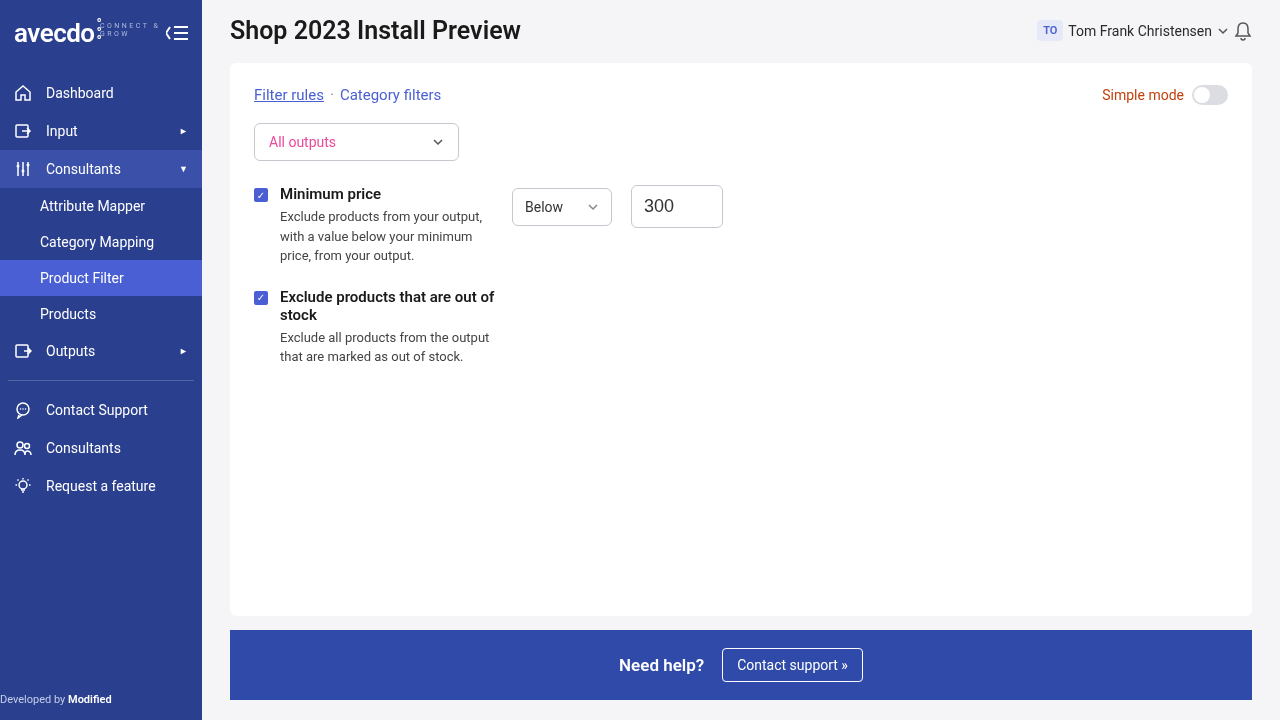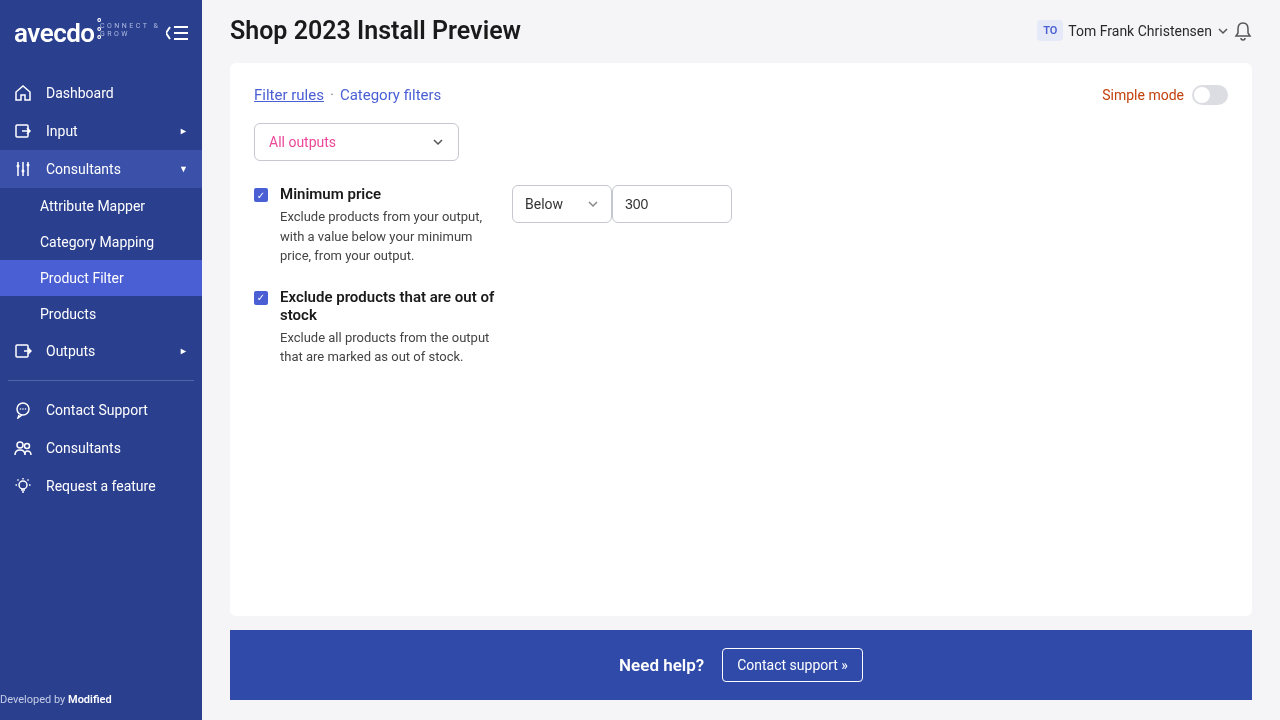--- a/index.html
+++ b/index.html
@@ -43,23 +43,23 @@
 .toggle { width: 36px; height: 20px; background: #dcdde2; border-radius: 12px; position: relative; cursor: pointer; }
 .toggle-knob { width: 16px; height: 16px; background: #fff; border-radius: 50%; position: absolute; top: 2px; left: 2px; }
 
 .select-box { border: 1px solid #c6c8cf; border-radius: 6px; padding: 10px 14px; width: 205px; display: flex; align-items: center; justify-content: space-between; font-size: 14px; cursor: pointer; color: #ec4899; margin-bottom: 24px; }
 
 .filter-row { display: flex; gap: 12px; margin-bottom: 22px; align-items: flex-start; }
 .checkbox { width: 14px; height: 14px; background: #4a5fd4; border-radius: 2px; margin-top: 3px; flex-shrink: 0; display: flex; align-items: center; justify-content: center; color: #fff; font-size: 10px; cursor: pointer; }
 .filter-text { width: 220px; }
 .filter-title { font-size: 15px; font-weight: 600; color: #1a1a1a; margin-bottom: 4px; }
 .filter-desc { font-size: 13px; color: #444; line-height: 1.5; }
-.filter-controls { display: flex; gap: 0; align-items: center; }
+.filter-controls { display: flex; gap: 19px; align-items: center; }
 .select-sm { border: 1px solid #c6c8cf; border-radius: 6px; padding: 10px 12px; width: 100px; display: flex; align-items: center; justify-content: space-between; font-size: 14px; cursor: pointer; color: #333; }
-.input-sm { border: 1px solid #c6c8cf; border-radius: 6px; padding: 10px 12px; width: 120px; font-size: 14px; color: #333; background: #fff; }
+.input-sm { border: 1px solid #c6c8cf; border-radius: 6px; padding: 10px 12px; width: 92px; font-size: 18px; color: #333; background: #fff; }
 
 .help-bar { background: #2f4aa8; color: #fff; border-radius: 0; padding: 18px 24px; display: flex; align-items: center; justify-content: center; gap: 18px; margin-top: 14px; }
 .help-text { font-size: 17px; font-weight: 600; }
 .help-btn { border: 1px solid #fff; border-radius: 4px; padding: 8px 14px; font-size: 14px; cursor: pointer; color: #fff; }
 
 svg { display: block; }
 </style>
 </head>
 <body>
 

